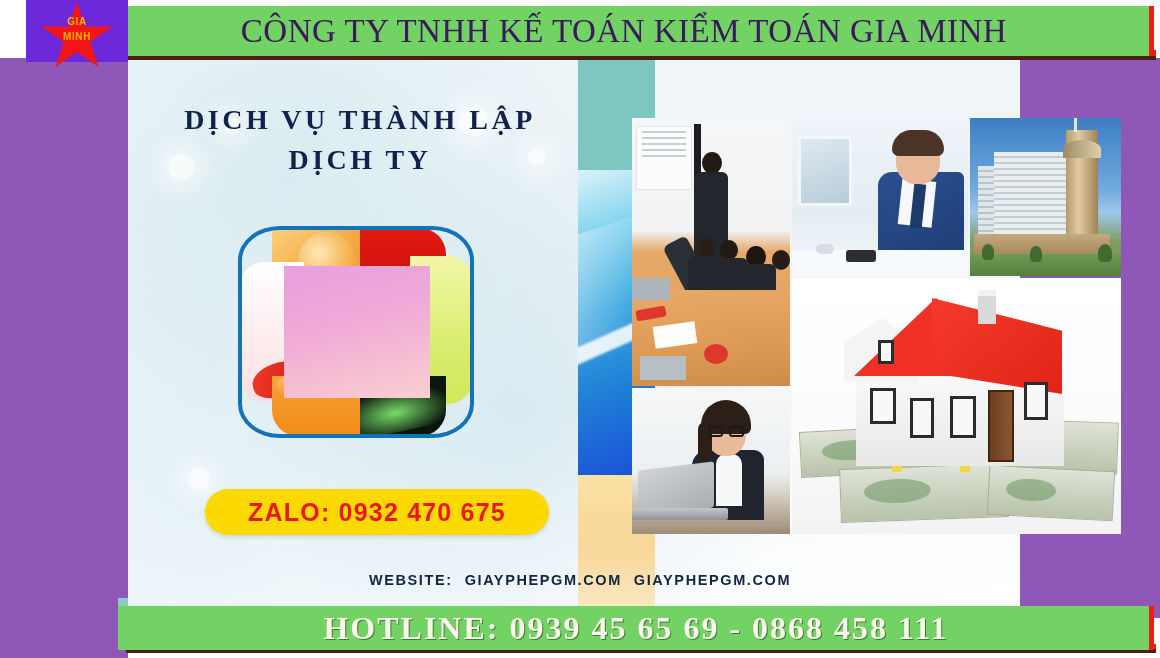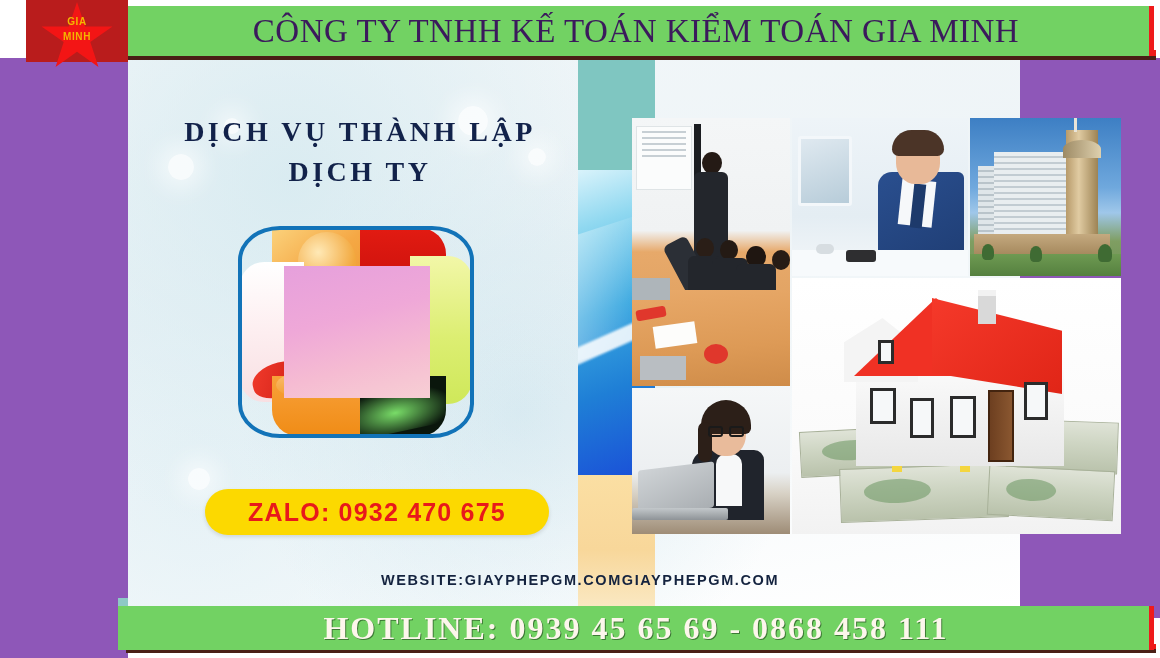--- a/index.html
+++ b/index.html
@@ -69,46 +69,46 @@
   .header-band {
     position:absolute; left:118px; top:6px; width:1036px; height:50px;
     background:#72D263;
     border-right:5px solid #EF1B1B;
   }
   .header-shadow {
     position:absolute; left:126px; top:50px; width:1030px; height:10px;
     background:#ED1C17; border-bottom:4px solid #4A1F16;
   }
   .header-title {
-    position:absolute; left:118px; top:6px; width:1036px; height:50px;
+    position:absolute; left:106px; top:6px; width:1036px; height:50px;
     display:flex; align-items:center; justify-content:center;
     font-family:"Liberation Serif", serif;
     font-size:33px; color:#3B1A5C; letter-spacing:.5px; white-space:nowrap;
   }
 
   
   .logo-wrap {
     position:absolute; left:26px; top:0px; width:102px; height:62px;
-    background:#b91c1c;
+    background:#6d28d9;
   }
   .star {
     position:absolute; left:14px; top:2px; width:74px; height:70px;
     background:#F31515;
     clip-path:polygon(50% 0%,61% 35%,98% 35%,68% 57%,79% 93%,50% 71%,21% 93%,32% 57%,2% 35%,39% 35%);
   }
   .star-text {
     position:absolute; left:14px; top:14px; width:74px;
     text-align:center; font-family:"Liberation Sans", sans-serif;
     font-size:10px; font-weight:bold; color:#F3B700; line-height:15px;
     letter-spacing:.6px;
   }
 
   
   .main-title {
-    position:absolute; left:150px; top:112px; width:420px;
+    position:absolute; left:150px; top:100px; width:420px;
     text-align:center; color:#12224A;
     font-family:"Liberation Serif", serif; font-weight:bold;
     font-size:28px; line-height:40px; letter-spacing:3.5px;
   }
 
   
   .emblem {
     position:absolute; left:238px; top:226px; width:236px; height:212px;
   }
   .em-frame {
@@ -151,21 +151,21 @@
     background:#FCD900; border-radius:23px;
     display:flex; align-items:center; justify-content:center;
     font-family:"Liberation Sans", sans-serif; font-weight:bold;
     font-size:25px; color:#E8191B; letter-spacing:1.2px;
     box-shadow:0 2px 4px rgba(0,0,0,.12);
   }
 
   
   .website-line {
     position:absolute; left:140px; top:569px; width:880px; height:22px;
-    display:flex; align-items:center; justify-content:center; gap:0;
+    display:flex; align-items:center; justify-content:center; gap:12px;
     font-family:"Liberation Sans", sans-serif; font-weight:bold;
     font-size:14.5px; color:#14233F; letter-spacing:1.6px; white-space:nowrap;
   }
 
   
   .collage { position:absolute; left:632px; top:118px; width:489px; height:416px; overflow:hidden; }
   .ph { position:absolute; overflow:hidden; }
 
   
   .ph-meeting { left:0; top:0; width:158px; height:268px;

